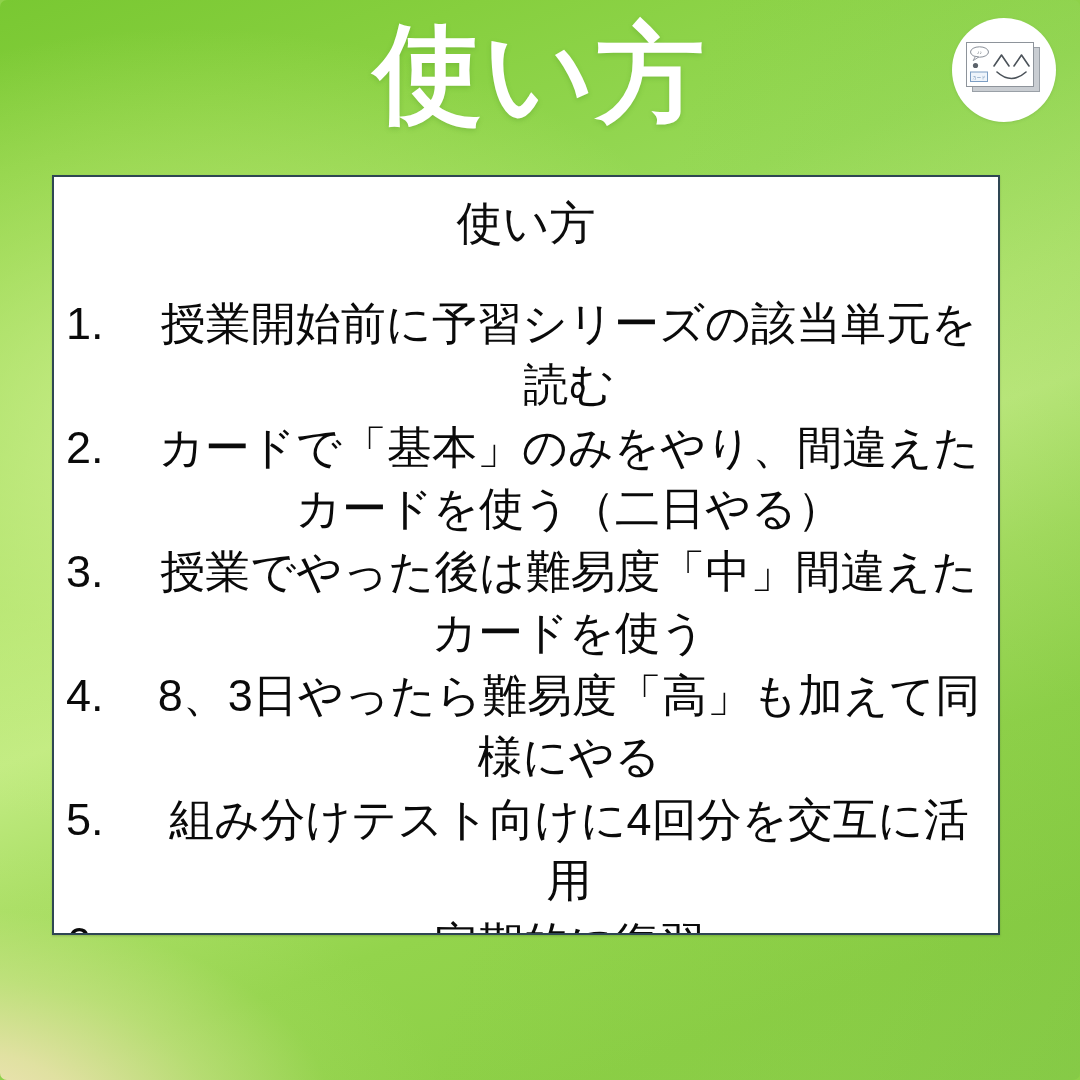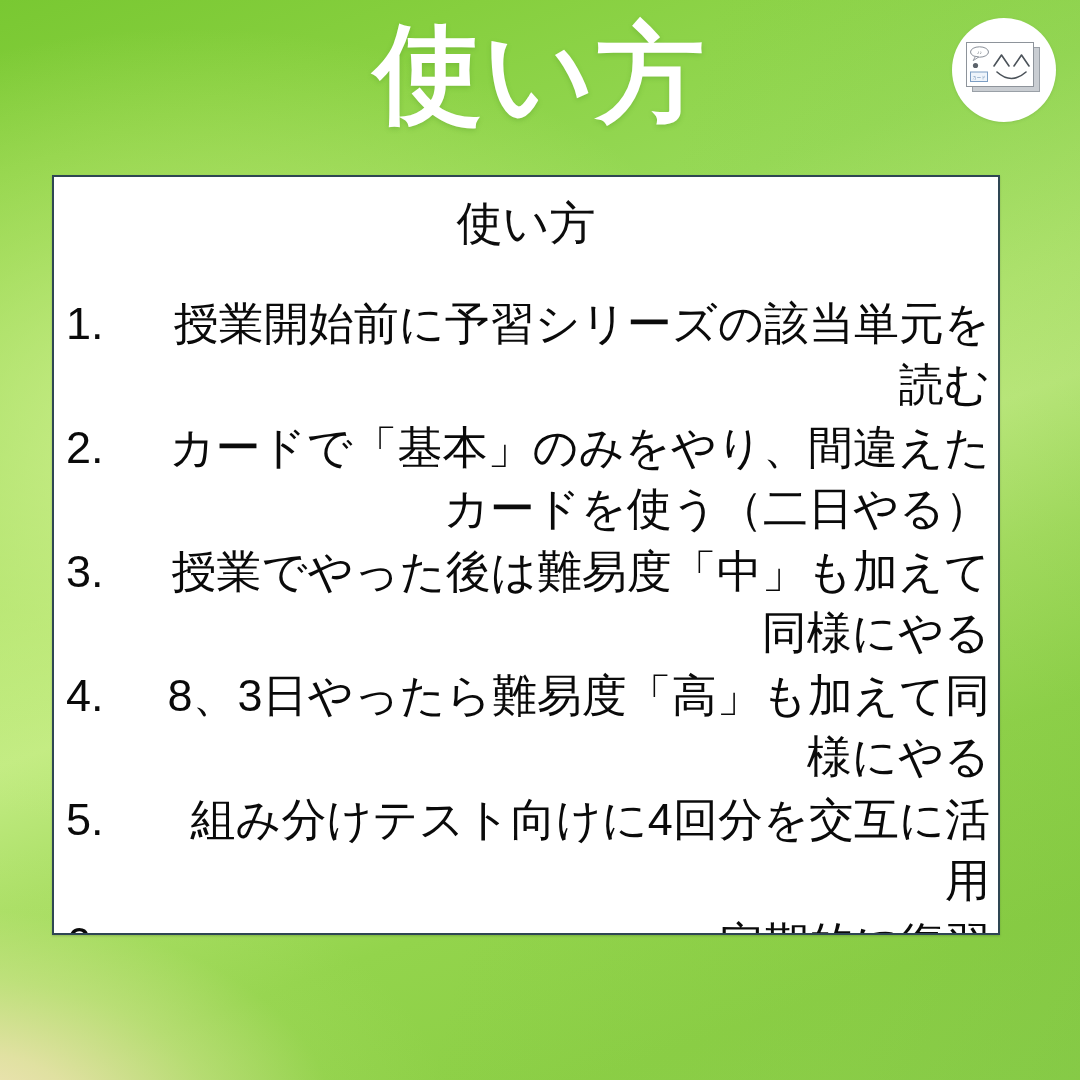--- a/index.html
+++ b/index.html
@@ -14,20 +14,21 @@
     font-family: "Liberation Sans", "DejaVu Sans", sans-serif;
     background: #8ed24a;
   }
 
   #slide {
     position: relative;
     width: 1080px;
     height: 1080px;
     overflow: hidden;
     background-color: #8ed14a;
+    border-radius: 7px;
   }
 
   
   #bg-base {
     position: absolute;
     inset: 0;
     background:
       linear-gradient(160deg,
         #79c832 0%,
         #86cf3e 12%,
@@ -173,21 +174,21 @@
     width: 88px;
     text-align: left;
     padding-left: 6px;
     box-sizing: border-box;
     font-size: 45px;
     line-height: 61px;
     letter-spacing: 0px;
   }
   .step-text {
     flex: 1 1 auto;
-    text-align: right;
+    text-align: center;
     word-break: break-all;
     line-break: strict;
   }
 </style>
 </head>
 <body>
 
 <div id="slide">
 
   <div id="bg-base"></div>
@@ -235,21 +236,21 @@
         <span class="step-text">授業開始前に予習シリーズの該当単元を読む</span>
       </li>
 
       <li class="step-item">
         <span class="step-number">2.</span>
         <span class="step-text">カードで「基本」のみをやり、間違えたカードを使う（二日やる）</span>
       </li>
 
       <li class="step-item">
         <span class="step-number">3.</span>
-        <span class="step-text">授業でやった後は難易度「中」も加えて同様にやる</span>
+        <span class="step-text">授業でやった後は難易度「中」間違えたカードを使う</span>
       </li>
 
       <li class="step-item">
         <span class="step-number">4.</span>
         <span class="step-text">8、3日やったら難易度「高」も加えて同様にやる</span>
       </li>
 
       <li class="step-item">
         <span class="step-number">5.</span>
         <span class="step-text">組み分けテスト向けに4回分を交互に活用</span>

